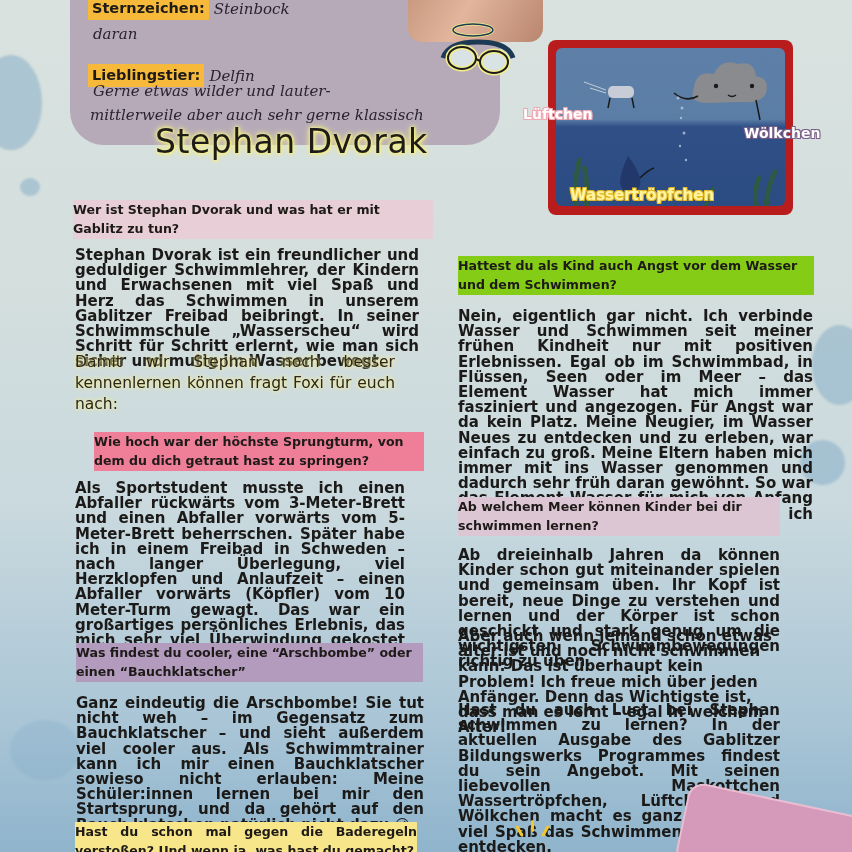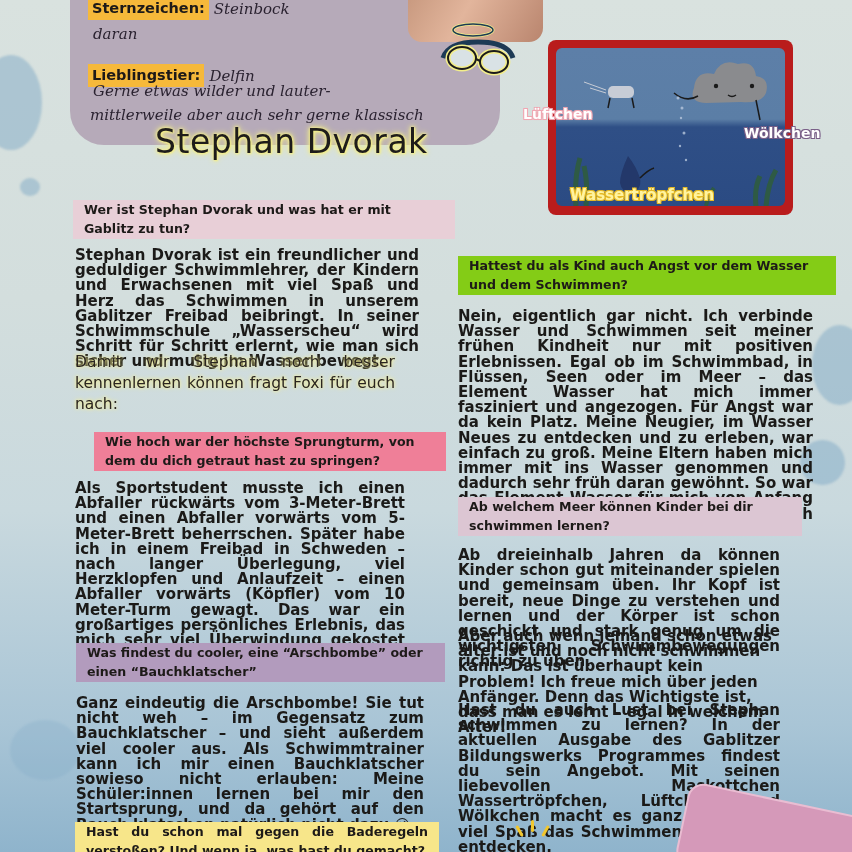--- a/index.html
+++ b/index.html
@@ -40,21 +40,21 @@
   }
   .ill-inner {
     position:absolute; left:8px; top:8px; width:229px; height:158px; border-radius:6px; overflow:hidden;
     background: linear-gradient(180deg,#5d7fa8 0%,#5b7ea6 45%,#2f4f86 50%,#2b4b83 100%);
   }
   .ill-label { position:absolute; font-weight:bold; font-size:14px; color:#fff; }
   .lbl-pink { color:#fff; text-shadow: 0 0 2px #f0a8b3, 1px 1px 0 #f0a8b3, -1px -1px 0 #f0a8b3, 1px -1px 0 #f0a8b3, -1px 1px 0 #f0a8b3; }
   .lbl-lilac { color:#fff; text-shadow: 1px 1px 0 #7a5f88, -1px -1px 0 #7a5f88, 1px -1px 0 #7a5f88, -1px 1px 0 #7a5f88; }
   .lbl-yellow { color:#fff4a0; text-shadow: 1px 1px 0 #e5b925, -1px -1px 0 #e5b925, 1px -1px 0 #e5b925, -1px 1px 0 #e5b925; }
 
-  .q { position:absolute; font-weight:bold; font-size:12.6px; line-height:18.5px; padding:1px 11px; }
+  .q { position:absolute; font-weight:bold; font-size:12.6px; line-height:18.5px; padding:1px 0; }
   .a { position:absolute; font-weight:bold; font-size:15px; line-height:15.2px; text-align:justify; color:#1b1a18; }
   .intro-hand {
     position:absolute; left:75px; top:352px; width:320px; font-family:"DejaVu Sans", sans-serif; font-size:15.5px; line-height:21px;
     text-align:justify; color:#2a2520; text-shadow: 0 0 3px #f4ee95, 0 0 5px #f4ee95;
   }
   .bottom-pink { position:absolute; left:680px; top:800px; width:190px; height:80px; background:#d599b9; border-radius:16px; transform:rotate(12deg); border:2px solid #e9bdd2; }
   .sun-ray { position:absolute; width:3px; height:12px; background:#f2c72d; border-radius:2px; }
 </style>
 </head>
 <body>

